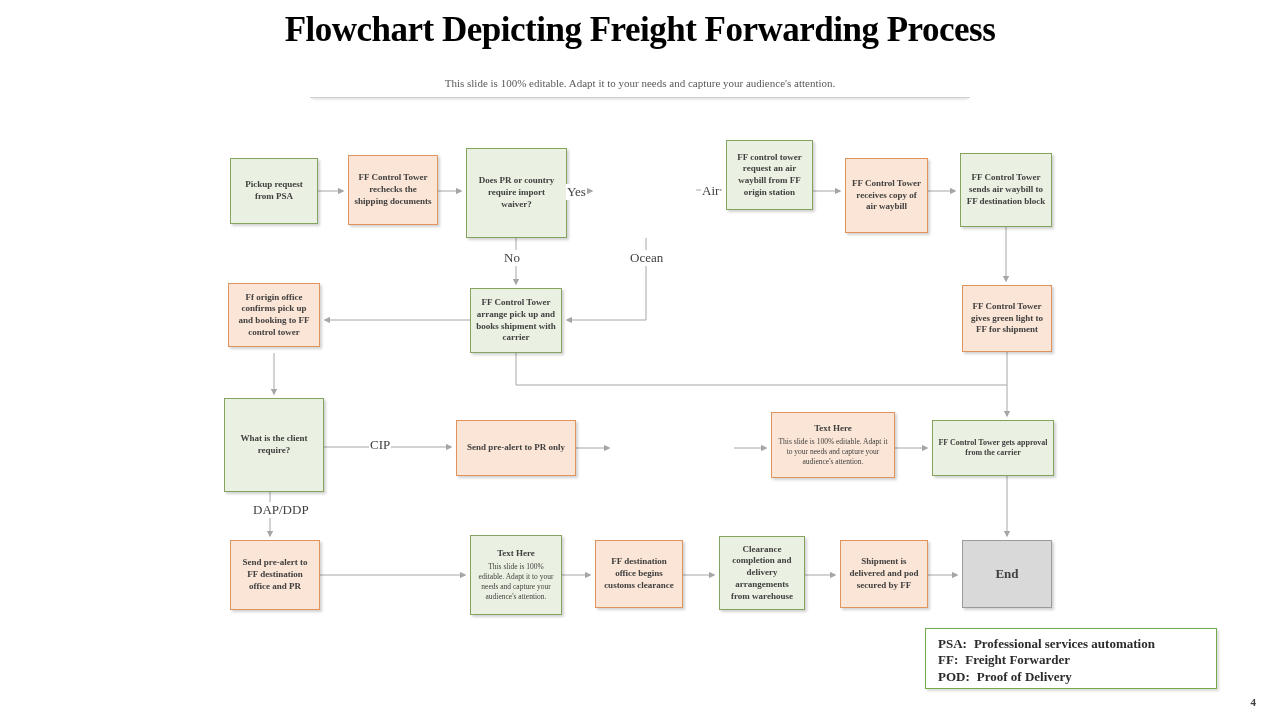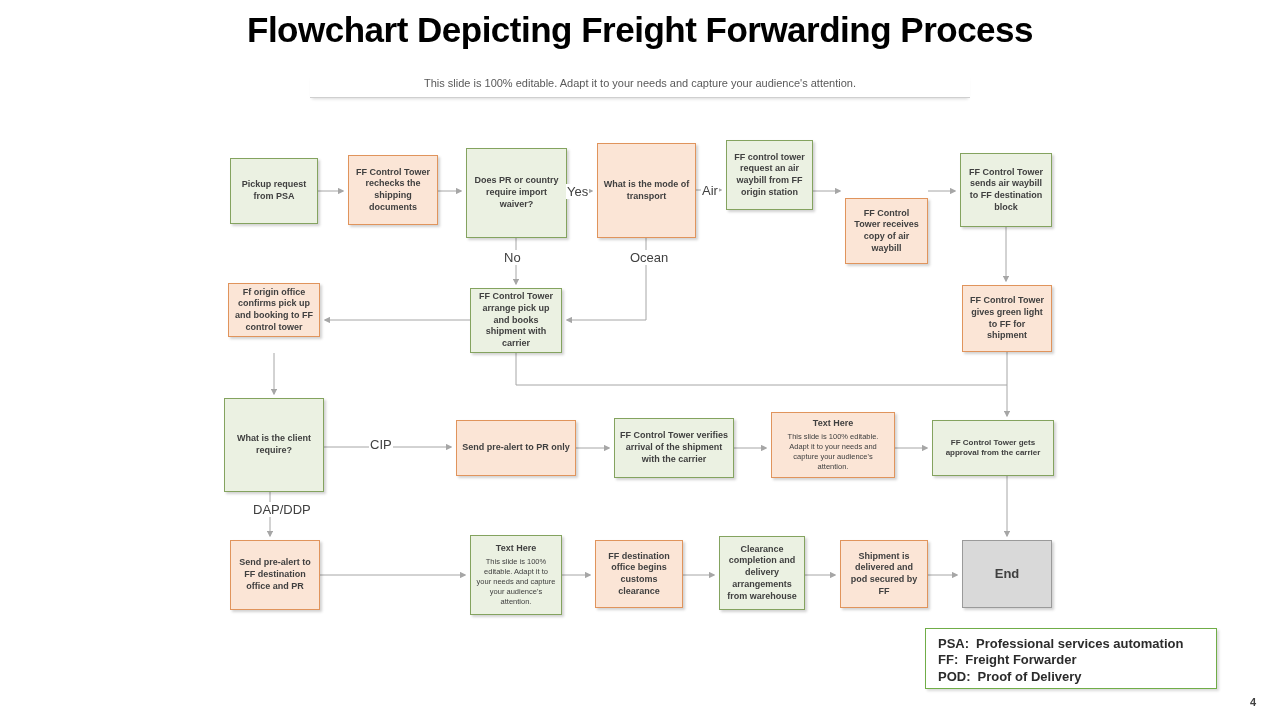--- a/index.html
+++ b/index.html
@@ -1,18 +1,18 @@
 <!DOCTYPE html>
 <html style="--green-fill: #ebf1e2; --green-border: #84a35f; --peach-fill: #fbe5d6; --peach-border: #e0945c; --gray-fill: #d9d9d9; --gray-border: #9a9a9a; --arrow-color: #a6a6a6; --legend-border: #70ad47;"><head>
 <meta charset="utf-8">
 <style>
   html,body { margin:0; padding:0; background:#fff; }
   .slide {
     position:relative; width:1280px; height:720px; background:#ffffff;
-    font-family:Liberation Sans, sans-serif; overflow:hidden;border-radius:11px;
+    font-family:Liberation Serif, serif; overflow:hidden;border-radius:11px;
   }
   .title {
     position:absolute; top:10px; left:0; width:100%; text-align:center;
     font-size:35px; font-weight:800; color:#000; letter-spacing:-0.5px;
   }
   .subtitle-wrap {
     position:absolute; top:73px; left:310px; width:660px; text-align:center;
     border-bottom:1px solid #cfcfcf; padding-bottom:6px;
     box-shadow:0 3px 3px -2px rgba(0,0,0,0.15);
   }
@@ -97,51 +97,45 @@
 
   <div class="node green" style="left:230px;top:158px;width:88px;height:66px;">
     <span>Pickup request from PSA</span>
   </div>
   <div class="node peach" style="left:348px;top:155px;width:90px;height:70px;">
     <span>FF Control Tower rechecks the shipping documents</span>
   </div>
   <div class="node green" style="left:466px;top:148px;width:101px;height:90px;">
     <span>Does PR or country require import waiver?</span>
   </div>
-  <div class="node peach" style="left:597px;top:143px;width:99px;height:95px;">
-    <span>What is the mode of transport</span>
-  </div>
   <div class="node green" style="left:726px;top:140px;width:87px;height:70px;">
     <span>FF control tower request an air waybill from FF origin station</span>
   </div>
-  <div class="node peach" style="left:845px;top:158px;width:83px;height:66px;margin-top:40px;">
+  <div class="node peach" style="left:845px;top:158px;width:83px;height:75px;">
     <span>FF Control Tower receives copy of air waybill</span>
   </div>
   <div class="node green" style="left:960px;top:153px;width:92px;height:74px;">
     <span>FF Control Tower sends air waybill to FF destination block</span>
   </div>
 
-  <div class="node peach" style="left:228px;top:283px;width:92px;height:54px;justify-content:center;">
+  <div class="node peach" style="left:228px;top:283px;width:92px;height:64px;justify-content:center;">
     <span>Ff origin office confirms pick up and booking to FF control tower</span>
   </div>
   <div class="node green" style="left:470px;top:288px;width:92px;height:65px;">
     <span>FF Control Tower arrange pick up and books shipment with carrier</span>
   </div>
   <div class="node peach" style="left:962px;top:285px;width:90px;height:67px;">
     <span>FF Control Tower gives green light to FF for shipment</span>
   </div>
 
   <div class="node green" style="left:224px;top:398px;width:100px;height:94px;">
     <span>What is the client require?</span>
   </div>
   <div class="node peach" style="left:456px;top:420px;width:120px;height:56px;">
     <span>Send pre-alert to PR only</span>
-  </div>
-  <div class="node green" style="left:614px;top:418px;width:120px;height:60px;">
-    <span>FF Control Tower verifies arrival of the shipment with the carrier</span>
   </div>
   <div class="node peach" style="left:771px;top:412px;width:124px;height:66px;">
     <span>Text Here</span>
     <span class="body">This slide is 100% editable. Adapt it to your needs and capture your audience's attention.</span>
   </div>
   <div class="node green" style="left:932px;top:420px;width:122px;height:56px;font-size:8px;">
     <span>FF Control Tower gets approval from the carrier</span>
   </div>
 
   <div class="node peach" style="left:230px;top:540px;width:90px;height:70px;">

